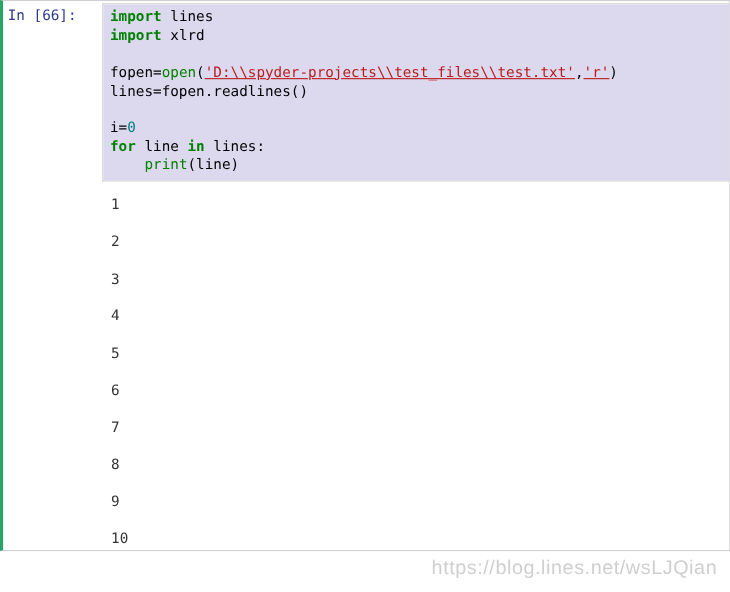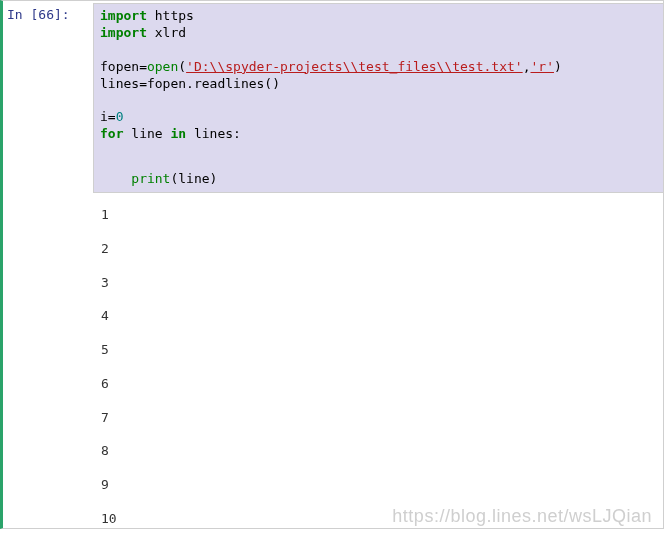--- a/index.html
+++ b/index.html
@@ -43,21 +43,20 @@
   .code-block {
     margin: 0;
     padding: 4px 6px;
     font-family: inherit;
     font-size: inherit;
     white-space: pre;
     background: #dcd9ee;
   }
   .code-block .line-last {
     display: inline-block;
-    margin-top: 28px;
   }
   .kw { color: #008000; font-weight: bold; }
   .nm { color: #000; }
   .fn { color: #008000; text-align: center; }
   .str { color: #b91c1c; text-decoration: underline; }
   .num { color: #008080; }
   .output {
     padding: 12px 6px 0 8px;
     white-space: pre;
     color: #333;
@@ -75,21 +74,21 @@
 </style>
 </head>
 <body>
 
 <div class="cell">
   <div class="prompt-col">
     <span>In [66]:</span>
   </div>
   <div class="code-col">
     <div class="input-area">
-      <pre class="code-block"><span class="kw">import</span><span class="nm"> https</span>
+      <pre class="code-block"><span class="kw">import</span><span class="nm"> lines</span>
 <span class="kw">import</span><span class="nm"> xlrd</span>
 
 <span class="nm">fopen=</span><span class="fn">open</span><span class="nm">(</span><span class="str">'D:\\spyder-projects\\test_files\\test.txt'</span><span class="nm">,</span><span class="str">'r'</span><span class="nm">)</span>
 <span class="nm">lines=fopen.readlines()</span>
 
 <span class="nm">i=</span><span class="num">0</span>
 <span class="kw">for</span><span class="nm"> line </span><span class="kw">in</span><span class="nm"> lines:</span>
 <span class="line-last"><span class="nm">    </span><span class="fn">print</span><span class="nm">(line)</span></span></pre>
     </div>
     <div class="output" id="output-lines">1

